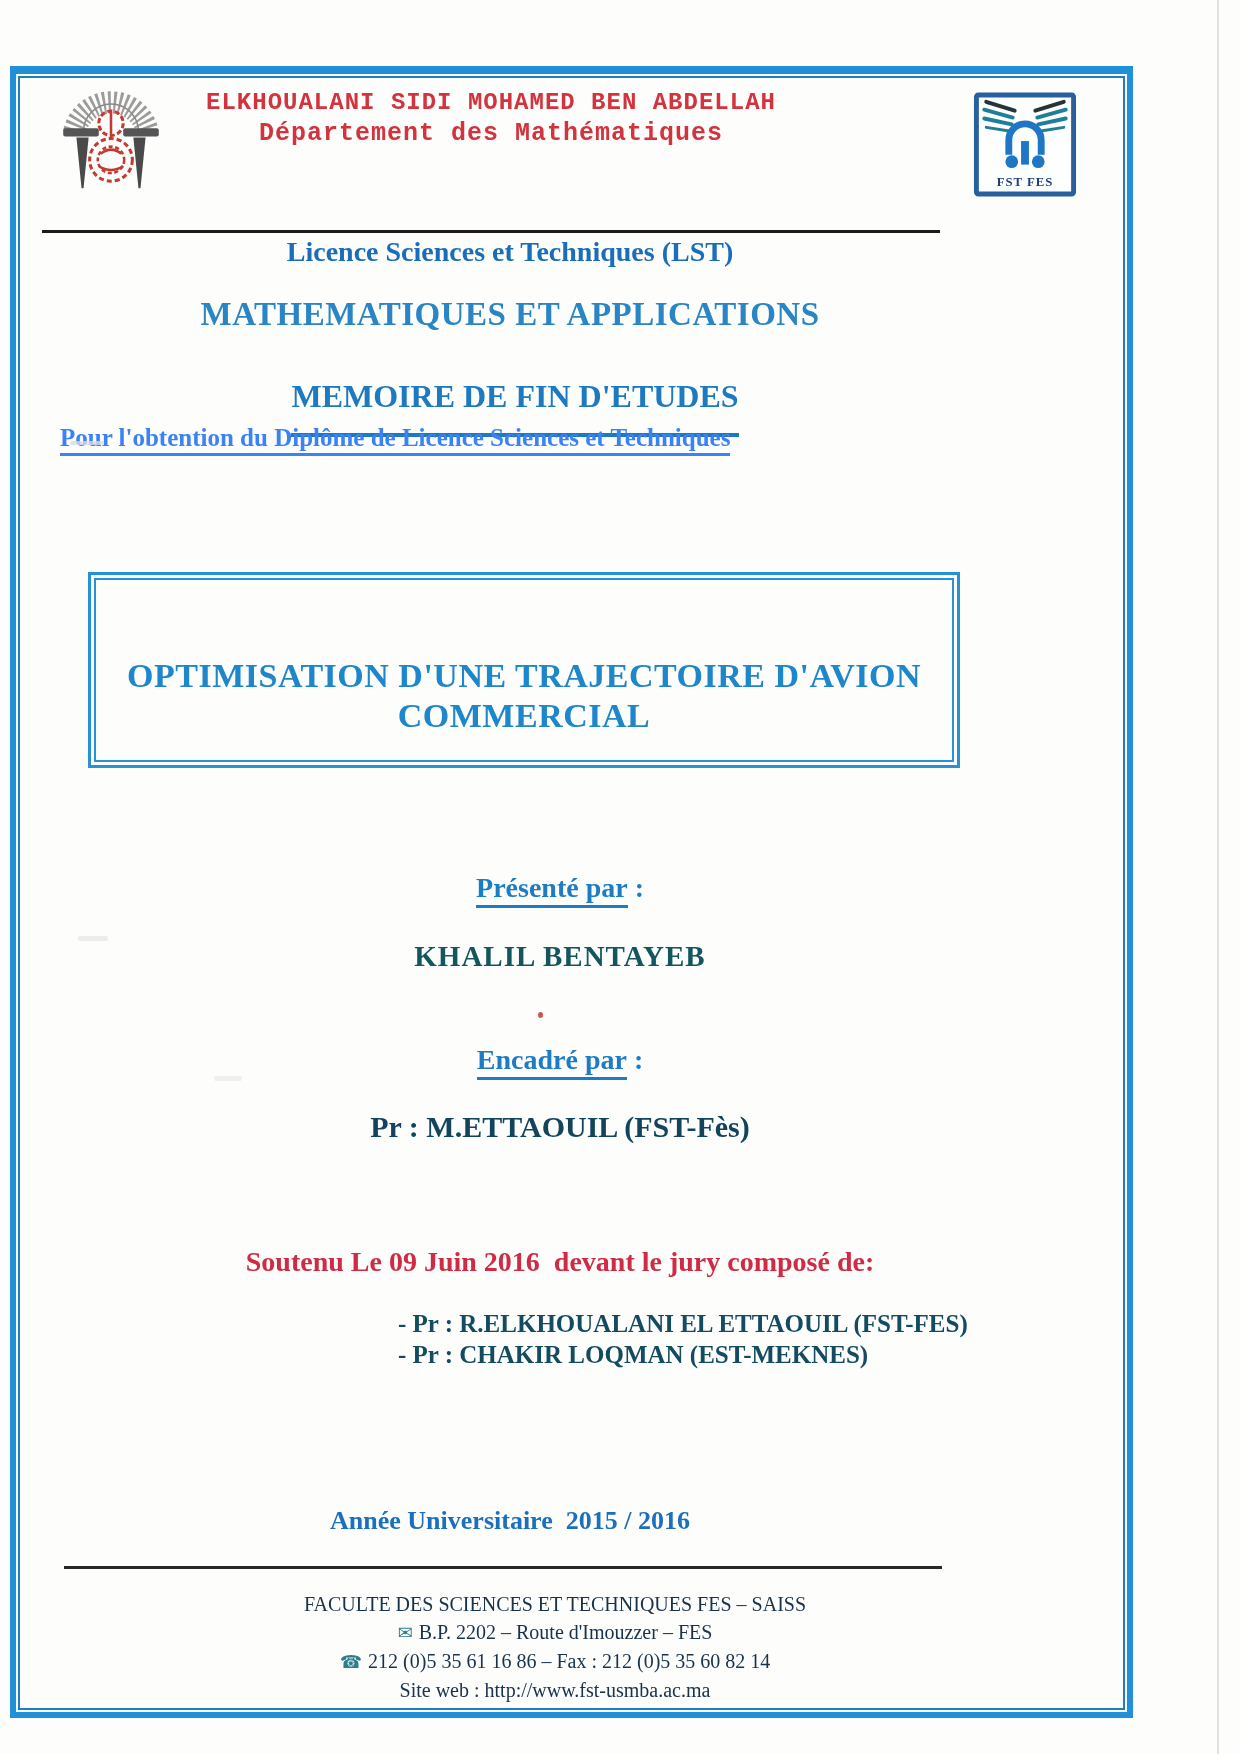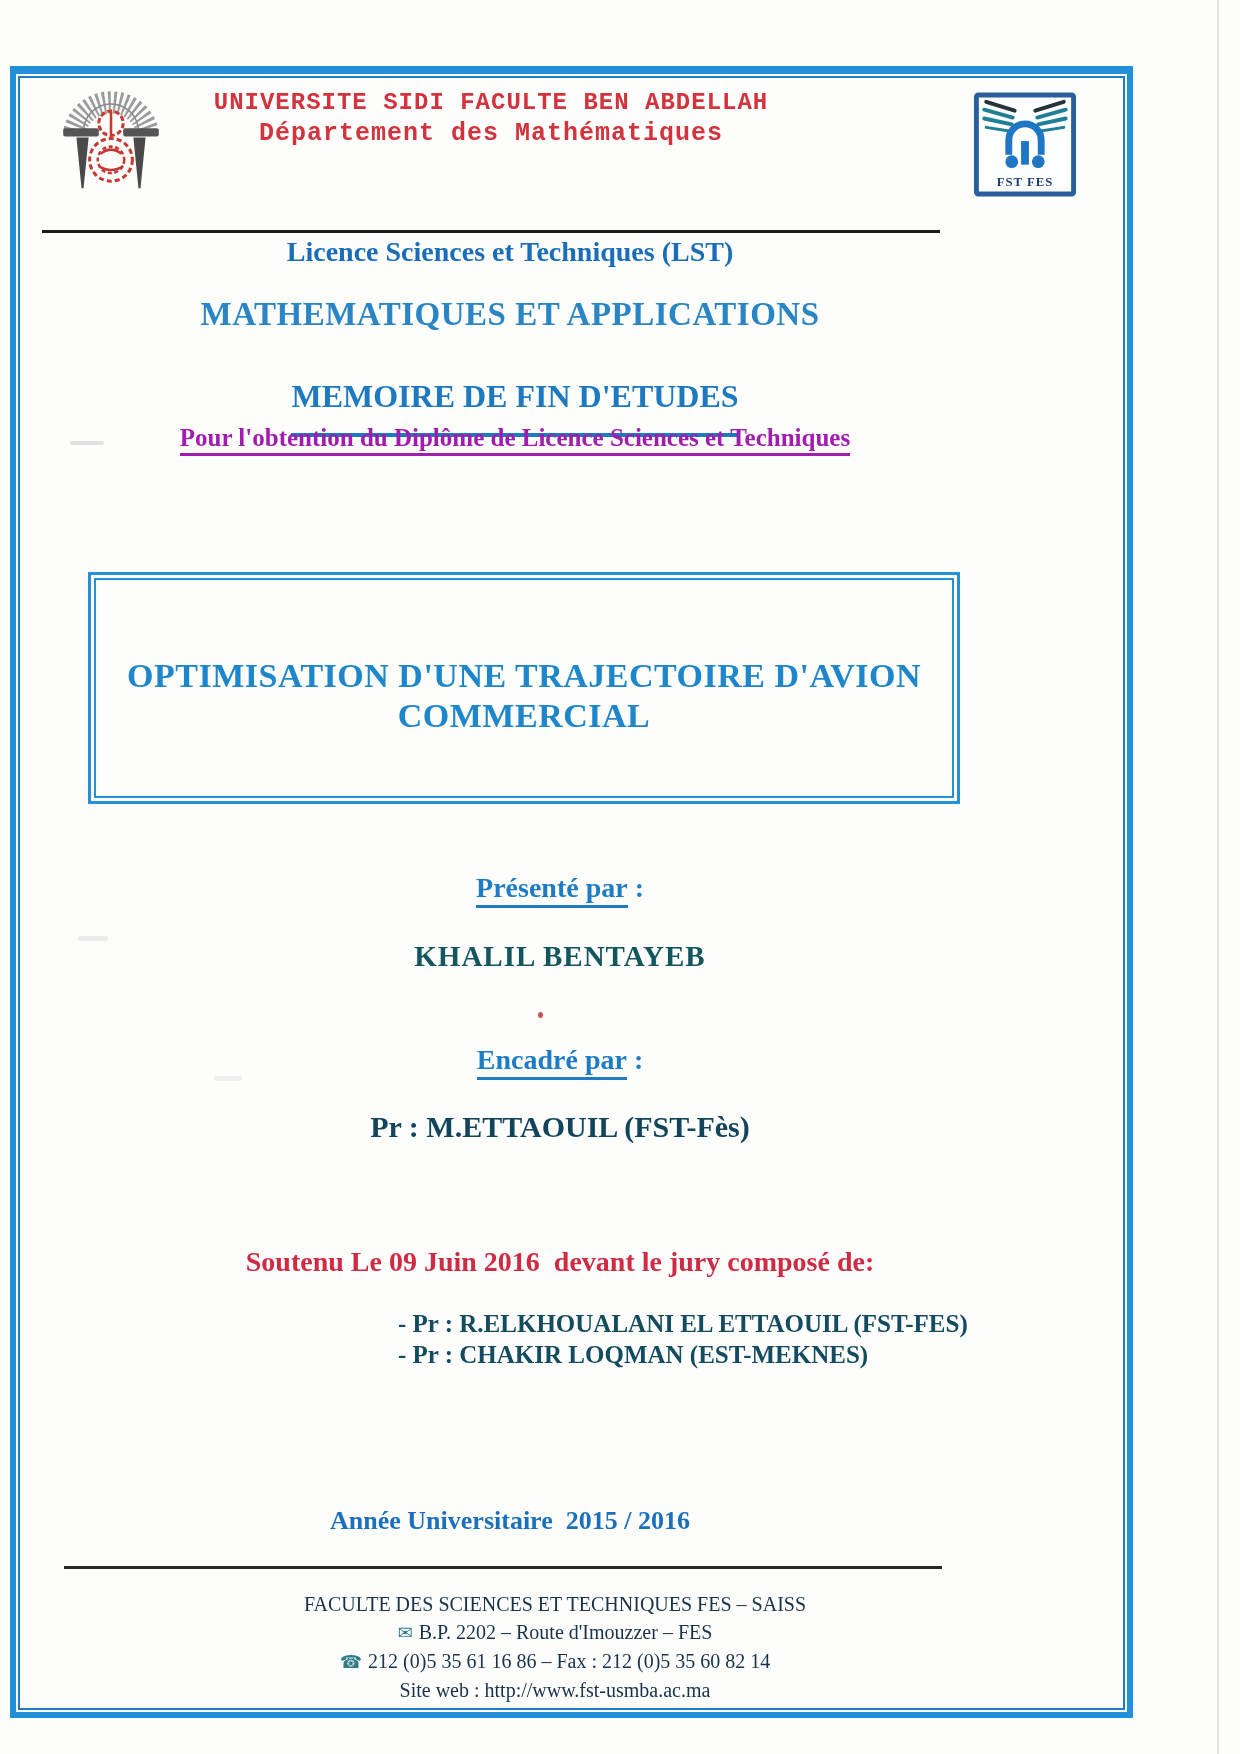--- a/index.html
+++ b/index.html
@@ -37,26 +37,26 @@
   .header-rule{left:42px;top:230px;width:898px;}
   .footer-rule{left:64px;top:1566px;width:878px;background:#282828;}
   
   .degree{left:110px;top:236px;width:800px;text-align:center;
           font-size:28px;font-weight:bold;color:#1a6db8;}
   .major{left:60px;top:296px;width:900px;text-align:center;
          font-size:33px;font-weight:bold;color:#2a85c5;letter-spacing:.5px;}
   .memoire{left:60px;top:378px;width:910px;text-align:center;
            font-size:32px;font-weight:bold;color:#1d7ac0;}
   .memoire span{display:inline-block;border-bottom:4px solid currentColor;padding-bottom:18px;}
-  .pour{left:60px;top:424px;width:910px;text-align:center;
-        font-size:25px;font-weight:bold;color:#a21caf;}
+  .pour{left:60px;top:424px;width:910px;text-align:left;
+        font-size:25px;font-weight:bold;color:#3b82f6;}
   .pour span{display:inline-block;border-bottom:3px solid currentColor;padding-bottom:1px;}
   
   .titlebox{
-    left:88px;top:572px;width:872px;height:232px;box-sizing:border-box;
+    left:88px;top:572px;width:872px;height:196px;box-sizing:border-box;
     border:3px solid #2790d7;
   }
   .titlebox-inner{
     position:absolute;inset:3px;border:2px solid #2790d7;
     display:flex;flex-direction:column;justify-content:flex-start;
     padding-top:76px;text-align:center;
     font-size:34px;font-weight:bold;color:#1e86cb;
     line-height:40px;letter-spacing:.5px;
   }
   .presente,.encadre{left:160px;width:800px;text-align:center;
@@ -104,21 +104,21 @@
   <g stroke="#c63832" fill="none">
     <circle cx="60" cy="42" r="12" stroke-width="3" stroke-dasharray="5 2.5"></circle>
     <line x1="60" y1="31" x2="60" y2="53" stroke-width="2.5"></line>
     <circle cx="60" cy="78" r="21" stroke-width="3" stroke-dasharray="5 3"></circle>
     <circle cx="60" cy="78" r="13" stroke-width="2.5" stroke-dasharray="4 2.5"></circle>
     <path d="M50 72 q10 -8 20 0 M48 84 q12 8 24 0" stroke-width="2.5"></path>
   </g>
 </svg>
 
 <div class="abs header-text">
-  <div class="h1">UNIVERSITE SIDI FACULTE BEN ABDELLAH</div>
+  <div class="h1">ELKHOUALANI SIDI MOHAMED BEN ABDELLAH</div>
   <div class="h3">Département des Mathématiques</div>
 </div>
 
 <svg class="abs fstlogo" viewBox="0 0 105 108">
   <rect x="3" y="3" width="99" height="101" rx="2" fill="#fdfefe" stroke="#2a5f9e" stroke-width="5"></rect>
   <g stroke-linecap="round" fill="none">
     <path d="M42 19 L13 10" stroke="#26343a" stroke-width="4"></path>
     <path d="M40 26 L11 18" stroke="#1f7f96" stroke-width="4"></path>
     <path d="M39 33 L11 27" stroke="#1f7f96" stroke-width="4"></path>
     <path d="M38 40 L13 36" stroke="#1f7f96" stroke-width="3"></path>

